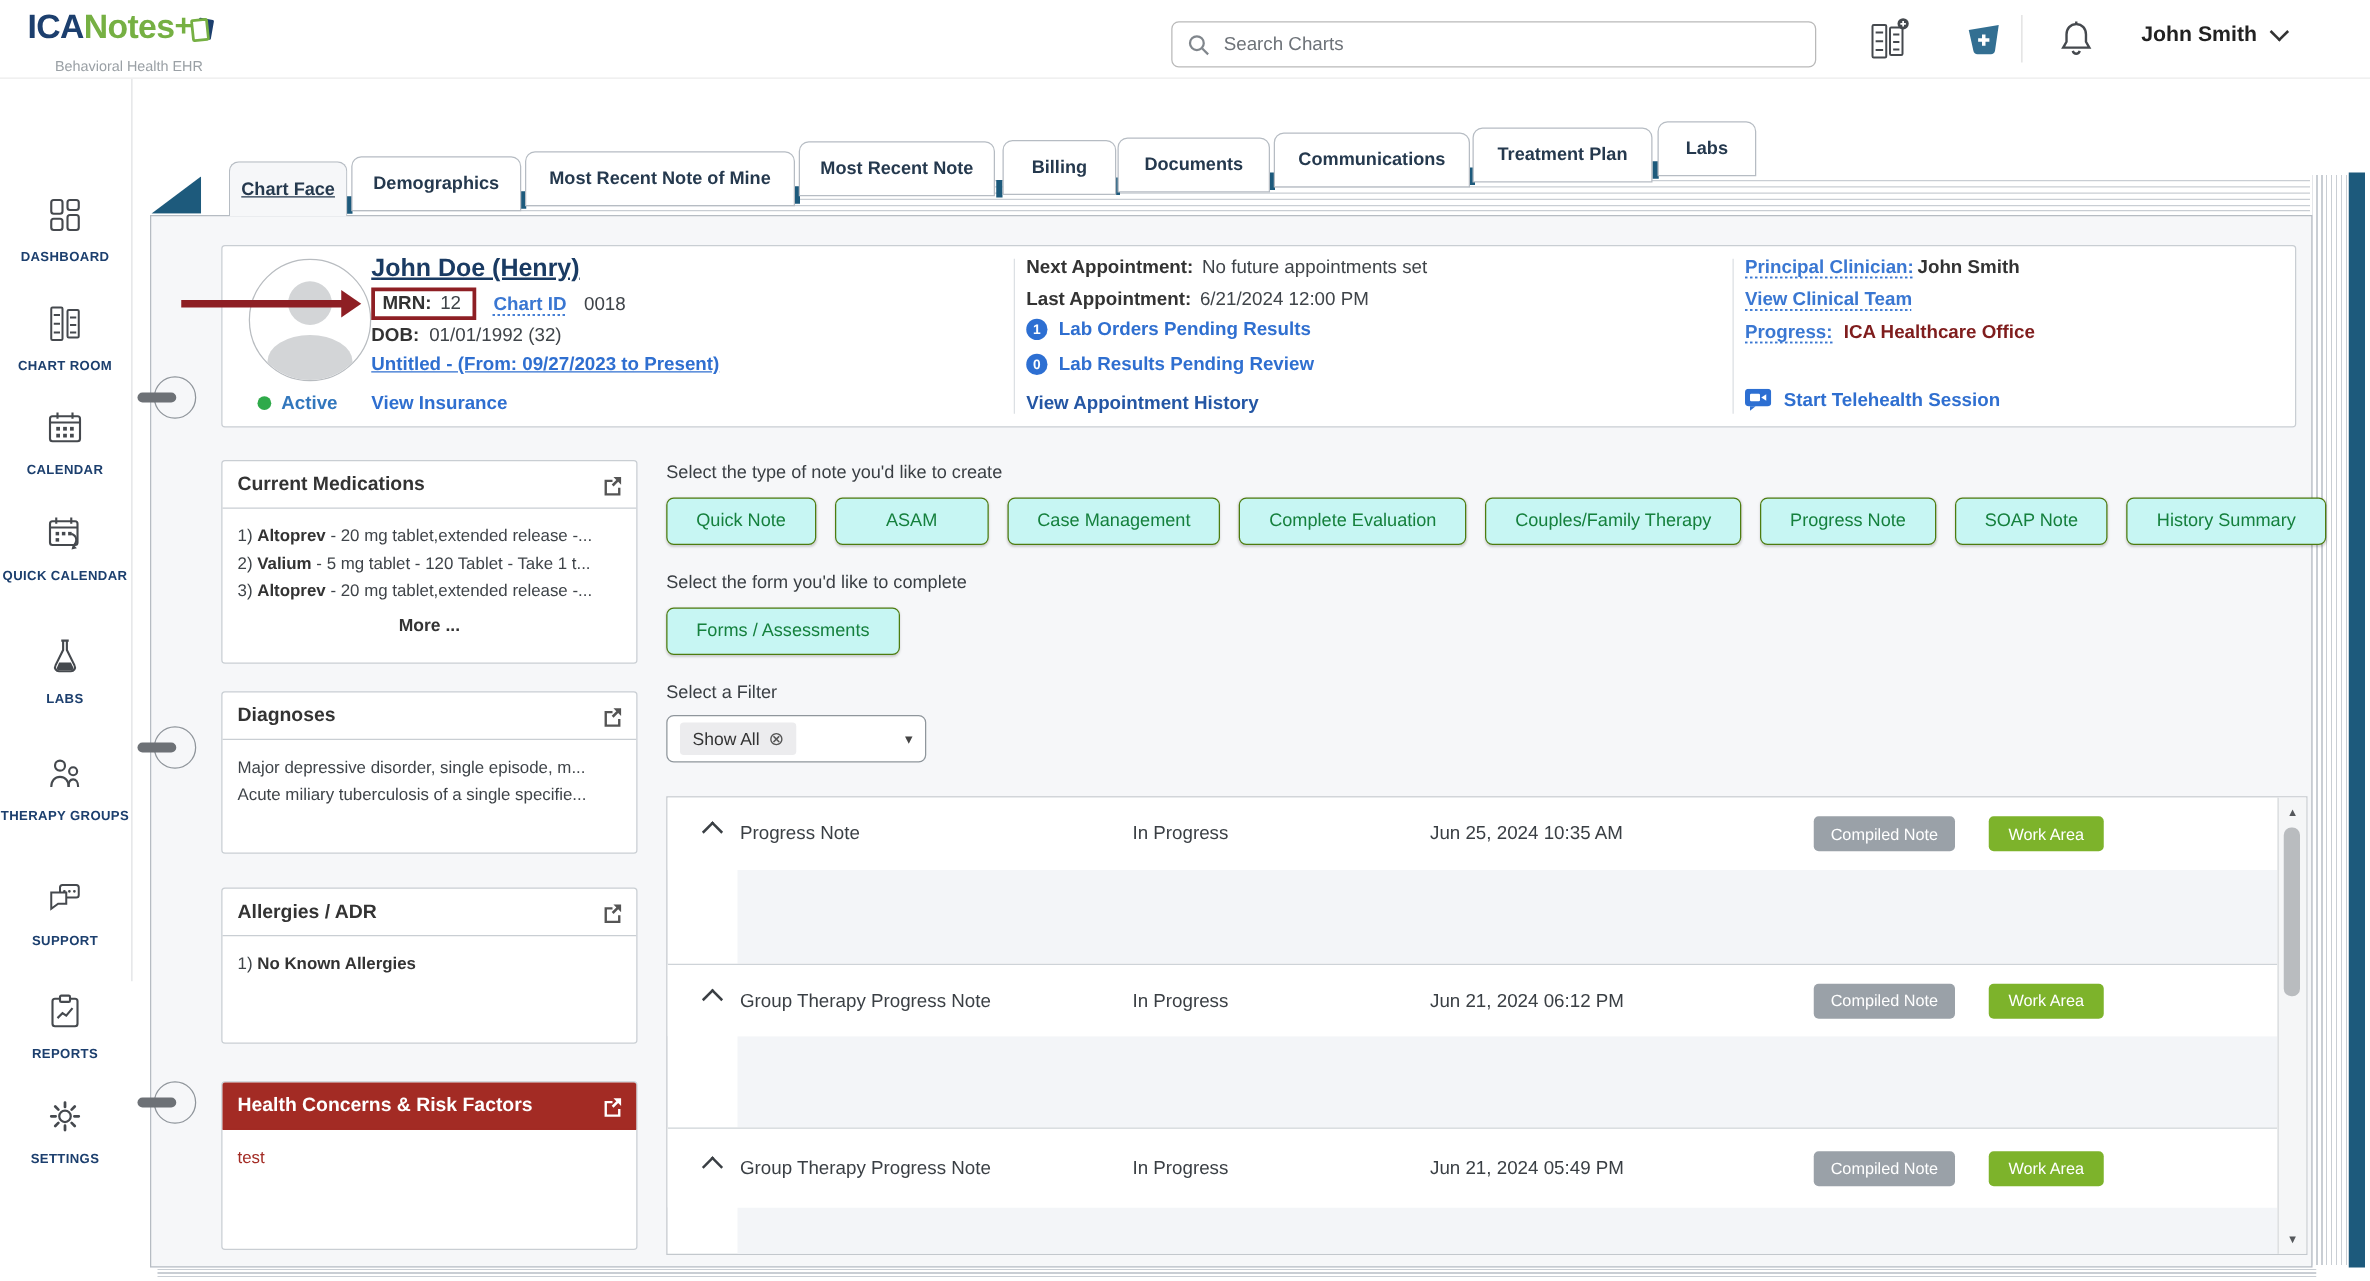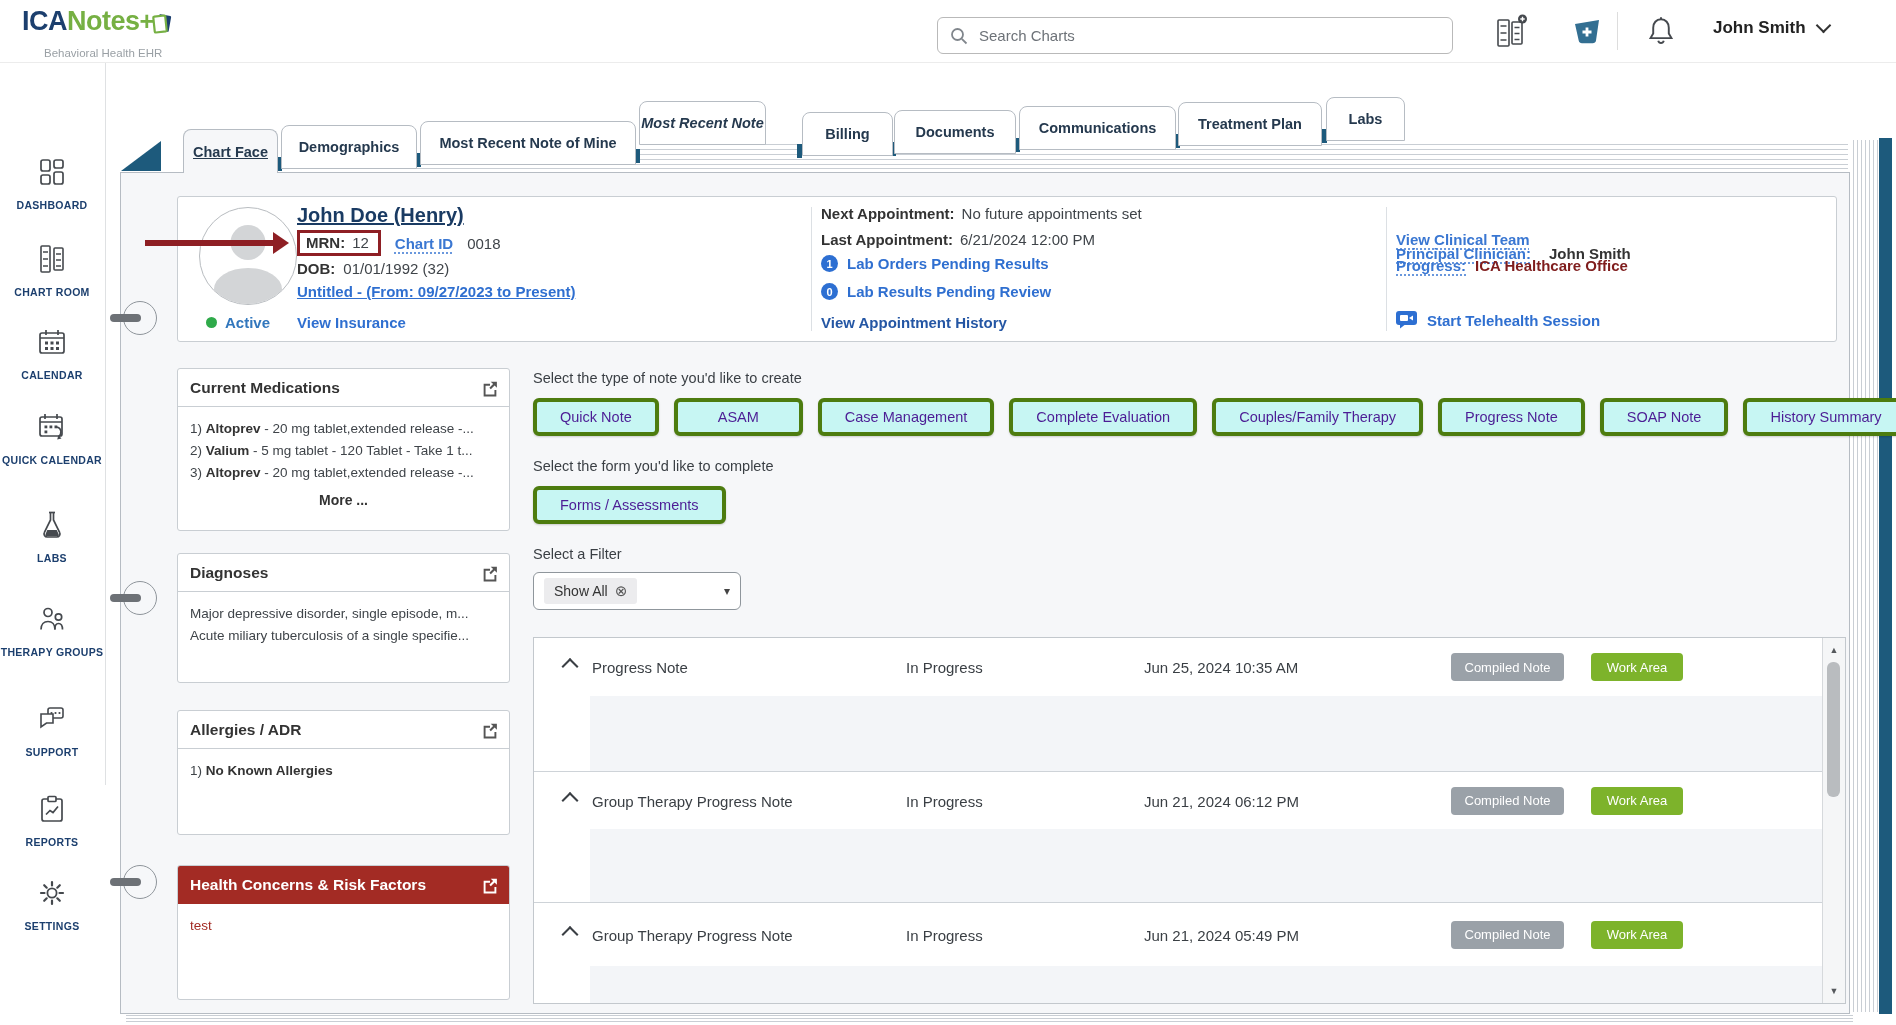--- a/index.html
+++ b/index.html
@@ -64,21 +64,21 @@
   .panel-h .sp{flex:1;}
   .panel-h.red{background:#a32b24;color:#fff;border-bottom-color:#a32b24;border-radius:2px 2px 0 0;}
   .ext{width:18px;height:18px;color:#555;cursor:pointer;}
   .panel-h.red .ext{color:#fff;}
   .panel-b{padding:11px 12px;font-size:13.5px;color:#3f4449;line-height:22px;}
   .more{ text-align:center;font-weight:700;font-size:14px;color:#333;cursor:pointer;margin-top:5px;}
 
   
   .sec-label{position:absolute;font-size:14.5px;color:#3a3f44;z-index:8;}
   .cbtn-row{position:absolute;left:533px;top:398px;display:flex;gap:15px;z-index:8;}
-  .cbtn{display:inline-flex;align-items:center;justify-content:center;height:38px;padding:0 23px;background:#c7f6f3;border:4px solid #4d7c0f;border-radius:6px;font-size:14.5px;color:#4c1d95;box-shadow:0 1px 2px rgba(0,0,0,.18);cursor:pointer;white-space:nowrap;box-sizing:border-box;}
+  .cbtn{display:inline-flex;align-items:center;justify-content:center;height:38px;padding:0 23px;background:#c7f6f3;border:1px solid #4d7c0f;border-radius:6px;font-size:14.5px;color:#15803d;box-shadow:0 1px 2px rgba(0,0,0,.18);cursor:pointer;white-space:nowrap;box-sizing:border-box;}
   .filter{position:absolute;left:533px;top:572px;width:208px;height:38px;background:#fff;border:1px solid #8f969c;border-radius:6px;display:flex;align-items:center;padding:0 10px;box-sizing:border-box;z-index:8;cursor:pointer;}
   .chip{display:inline-flex;align-items:center;gap:7px;background:#ececee;border-radius:3px;height:26px;padding:0 10px;font-size:14px;color:#333;}
   .chip .x{font-size:15px;color:#555;cursor:pointer;}
   .filter .caret{margin-left:auto;color:#444;font-size:12px;}
 
   
   .nlist{position:absolute;left:533px;top:637px;width:1313px;height:367px;background:#fff;border:1px solid #c3c8cd;z-index:8;box-sizing:border-box;}
   .ncontent{position:absolute;left:0;top:0;right:23px;bottom:0;overflow:hidden;}
   .nrow-h{position:relative;background:#fff;}
   .nrow-h.bt{border-top:1px solid #ced3d8;}
@@ -301,21 +301,21 @@
 
   <div class="tab active" style="left:183px;top:129px;width:95px;">
       <span>Chart Face</span>
     </div>
   <div class="tab" style="left:281px;top:125px;width:136px;">
       <span>Demographics</span>
     </div>
   <div class="tab" style="left:420px;top:121px;width:216px;">
       <span>Most Recent Note of Mine</span>
     </div>
-  <div class="tab" style="left:639px;top:101px;width:127px;font-style:italic;">
+  <div class="tab" style="left:639px;top:113px;width:157px;">
       <span>Most Recent Note</span>
     </div>
   <div class="tab" style="left:802px;top:112px;width:91px;">
       <span>Billing</span>
     </div>
   <div class="tab" style="left:894px;top:110px;width:122px;">
       <span>Documents</span>
     </div>
   <div class="tab" style="left:1019px;top:106px;width:157px;">
       <span>Communications</span>
@@ -385,21 +385,21 @@
     <div class="prow" style="left:643px;top:86px;gap:9px;">
       <span class="numcirc">0</span>
       <span class="blink">Lab Results Pending Review</span>
     </div>
     <div class="prow" style="left:643px;top:117px;">
       <span class="blink" style="color:#2456a4;">View Appointment History</span>
     </div>
 
     <div class="pdivider" style="left:1208px;"></div>
 
-    <div class="prow" style="left:1218px;top:8px;gap:18px;margin-top:40px;">
+    <div class="prow" style="left:1218px;top:8px;gap:3px;">
       <span class="dlink">Principal Clinician:</span>
       <span style="font-weight:600;color:#333;">John Smith</span>
     </div>
     <div class="prow" style="left:1218px;top:34px;">
       <span class="dlink">View Clinical Team</span>
     </div>
     <div class="prow" style="left:1218px;top:60px;gap:9px;">
       <span class="dlink">Progress:</span>
       <span style="font-weight:600;color:#7f1d1d;">ICA Healthcare Office</span>
     </div>

